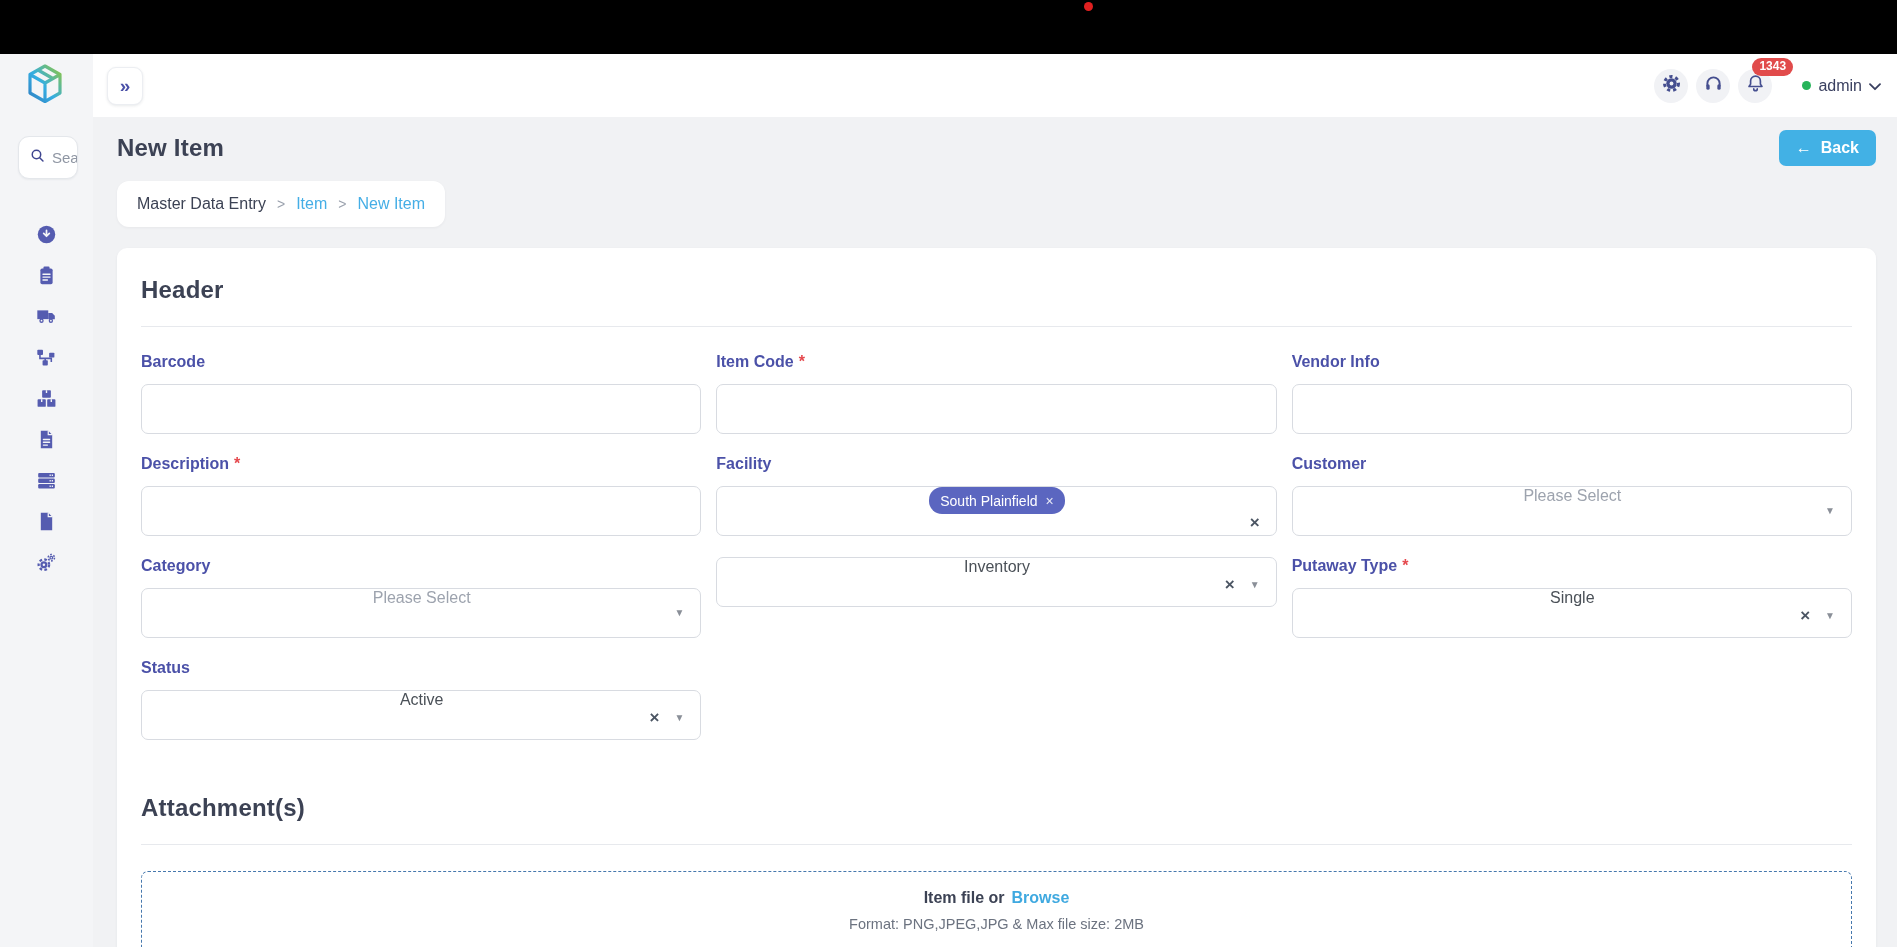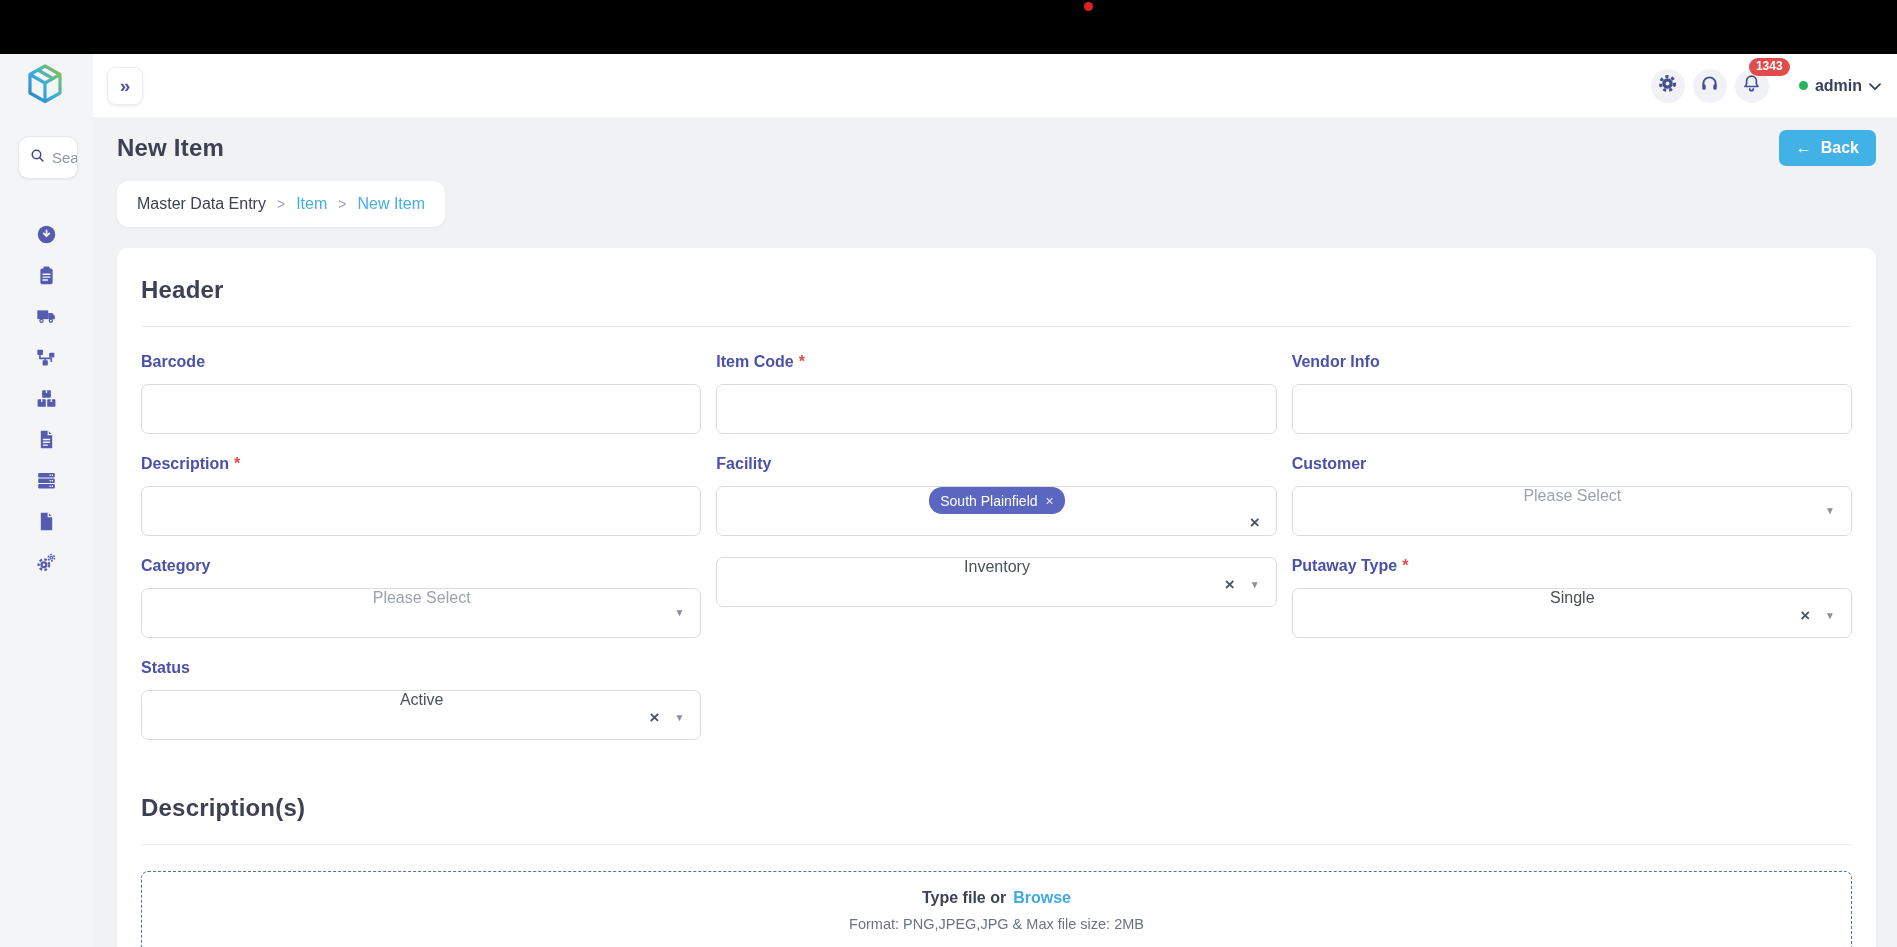--- a/index.html
+++ b/index.html
@@ -35,21 +35,21 @@
     box-shadow:0 1px 3px rgba(31,45,61,.10); color:#4b51a8; font-size:19px; font-weight:700;
     cursor:pointer; line-height:36px; text-align:center; }
   .header-right { display:flex; align-items:center; gap:8px; padding-right:2px; }
   .hicon { width:34px; height:34px; border-radius:50%; background:#f1f2f5; display:flex; align-items:center;
     justify-content:center; color:#454e8f; cursor:pointer; position:relative; }
   .hicon svg { width:21px; height:21px; }
   .bell-wrap { margin-right:14px; }
   .badge { position:absolute; top:-11px; left:14px; background:#e14b4b; color:#fff; font-size:12px;
     font-weight:700; padding:2px 7px 3px; border-radius:9px; line-height:13px; white-space:nowrap; }
   .user { display:flex; align-items:center; gap:7px; margin-left:8px; color:#3a4060; font-size:16px;
-    font-weight:700; cursor:pointer; }
+    font-weight:400; cursor:pointer; }
   .status-dot { width:9px; height:9px; border-radius:50%; background:#27b45a; }
   .user svg { width:12px; height:8px; }
 
   
   .content { position:absolute; top:63px; left:0; right:0; bottom:0; padding:13px 21px 0 24px; overflow:hidden; }
   .page-head { display:flex; align-items:center; justify-content:space-between; }
   .page-title { font-size:24px; font-weight:700; color:#3c4254; letter-spacing:.2px; }
   .back-btn { background:#42b1e5; color:#fff; border:none; border-radius:7px; height:36px; padding:0 17px;
     font:600 16px "Liberation Sans", sans-serif; display:flex; align-items:center; gap:9px; cursor:pointer; }
   .breadcrumb { display:inline-flex; align-items:center; gap:11px; margin-top:15px; background:#fff;
@@ -381,26 +381,26 @@
                 <span class="sel-value">Active</span>
                 <span class="sel-icons">
                   <span class="clear-x">×</span>
                   <span class="caret">▼</span>
                 </span>
               </div>
             </div>
 
           </div>
 
-          <h2 class="section-title" style="margin-top:0;">Description(s)</h2>
+          <h2 class="section-title" style="margin-top:0;">Attachment(s)</h2>
           <hr class="divider">
 
           <div class="dropzone">
             <div class="drop-line">
-              <span>Type file or</span><span class="browse-link">Browse</span>
+              <span>Item file or</span><span class="browse-link">Browse</span>
             </div>
             <div class="format-line">Format: PNG,JPEG,JPG &amp; Max file size: 2MB</div>
           </div>
 
         </div>
       </div>
     </div>
   </div>
 </div>
 

